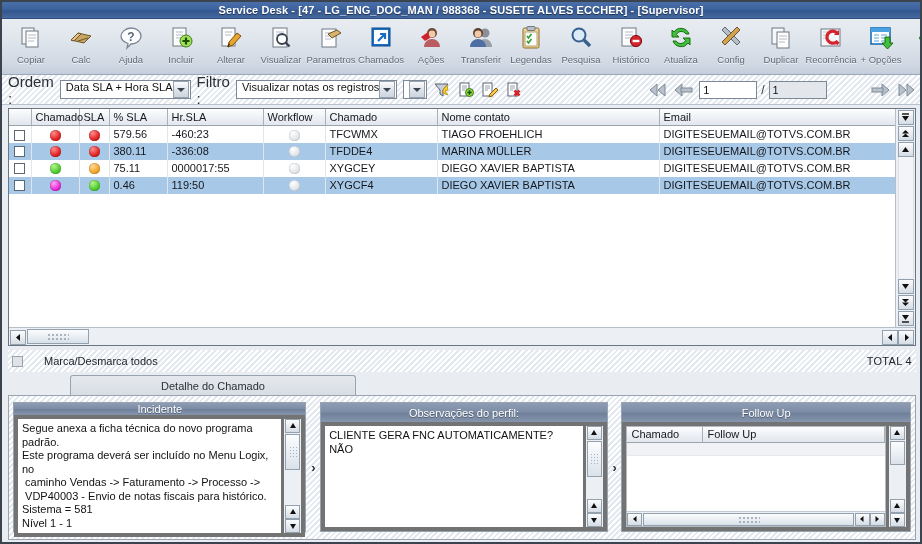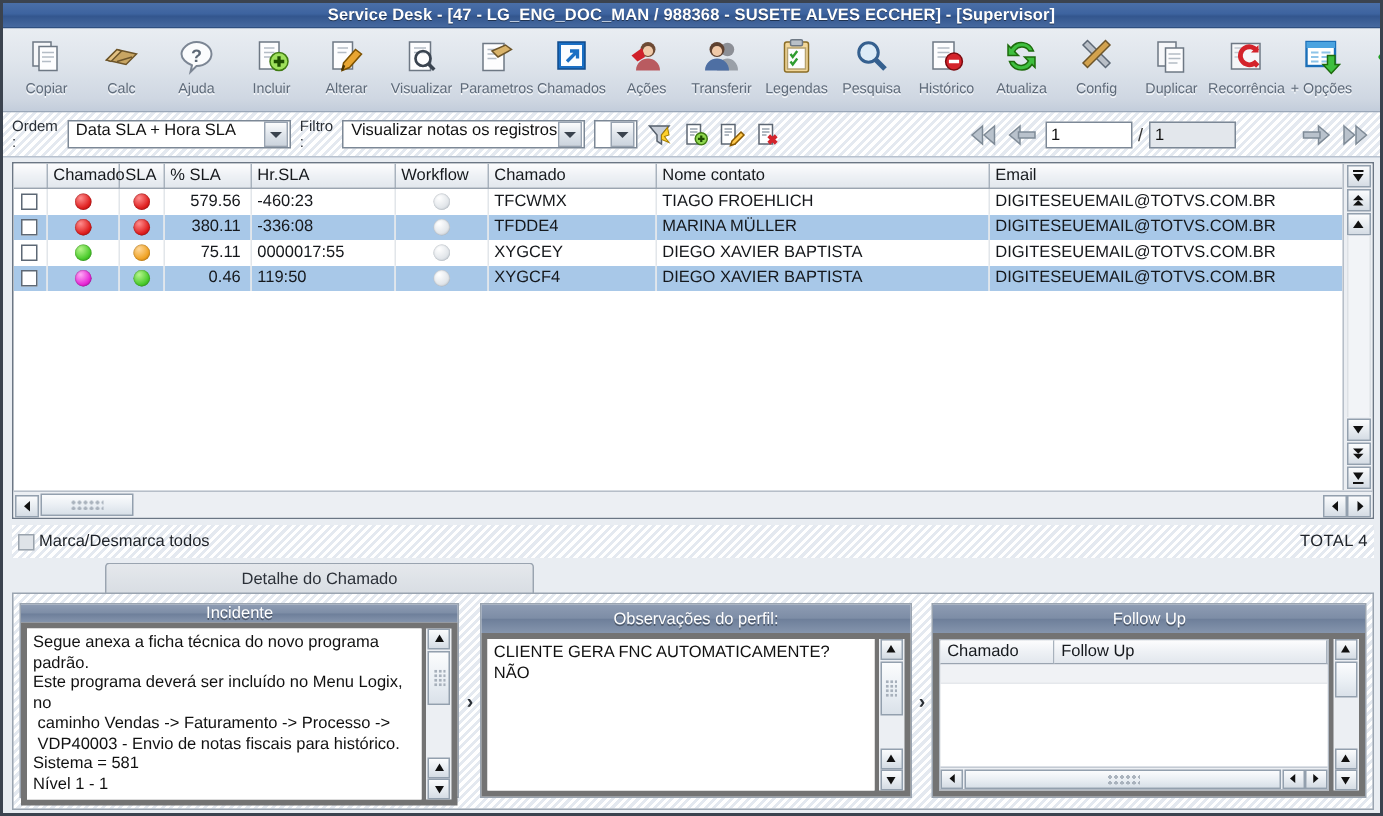--- a/index.html
+++ b/index.html
@@ -56,21 +56,21 @@
   
   .filterbar {
     height:30px;
     background:
       repeating-linear-gradient(135deg,#ffffff 0 2px,#e4e9f0 2px 4px);
     border-bottom:1px solid #b8c2cf;
     display:flex; align-items:center;
     padding:0 6px; gap:6px;
     position:relative;
   }
-  .fb-label { font-size:10px; color:#2a2f36; }
+  .fb-label { font-size:15px; color:#2a2f36; }
   .combo {
     height:19px; background:#fff;
     border:1px solid #7c8896;
     display:flex; align-items:flex-start;
     font-size:11px; color:#111; padding:0 0 0 5px;
     position:relative;
   }
   .combo .txt { flex:1; white-space:nowrap; overflow:hidden; }
   .combo .arrow {
     width:16px; height:17px; margin:0 1px 0 0;
@@ -108,21 +108,21 @@
     font-size:11px; font-weight:normal; color:#15181c;
     text-align:left; padding:2px 4px; height:16px;
   }
   .gtable td {
     border-right:1px solid #e2e6ea;
     font-size:11px; color:#15181c; height:17px;
     padding:0 4px; white-space:nowrap; overflow:hidden;
   }
   .gtable tr.sel td { background:#a8c8e8; }
   .gtable tr.alt td { background:#fff; }
-  td.c-num { text-align:right; padding-right:6px; }
+  td.c-num { text-align:left; padding-right:6px; }
   td.c-mid { text-align:center; }
   .cb {
     width:11px; height:11px; background:#fff;
     border:1px solid #5d6875; display:inline-block; vertical-align:middle;
   }
   .dot {
     width:11px; height:11px; border-radius:50%;
     display:inline-block; vertical-align:middle;
   }
   .dot.red    { background:radial-gradient(circle at 34% 28%,#ff8d8d,#e02020 62%,#9e0b0b); box-shadow:inset 0 0 1px #6d0606; }
@@ -157,21 +157,21 @@
     background-image:radial-gradient(#9aa4b0 40%, transparent 41%);
     background-size:4px 4px; opacity:.8; }
   .htrack { flex:1; height:18px; }
 
   
   .markrow {
     position:absolute; left:6px; top:348px; width:908px; height:22px;
     background:repeating-linear-gradient(135deg,#ffffff 0 2px,#e4e9f0 2px 4px);
     display:flex; align-items:center; padding:0 4px;
   }
-  .markrow .lbl { font-size:11px; color:#20242a; margin-left:3px; }
+  .markrow .lbl { font-size:11px; color:#20242a; margin-left:21px; }
   .total { margin-left:auto; font-size:11px; color:#20242a; letter-spacing:.3px; }
   .cb-gray { width:11px; height:11px; background:#dfe3e8; border:1px solid #9aa3ad; display:inline-block; }
 
   
   .tabs {
     position:absolute; left:6px; top:372px; width:908px; height:22px;
     display:flex; align-items:flex-end; padding-left:62px;
   }
   .tab {
     height:21px; display:flex; align-items:center; justify-content:center;

